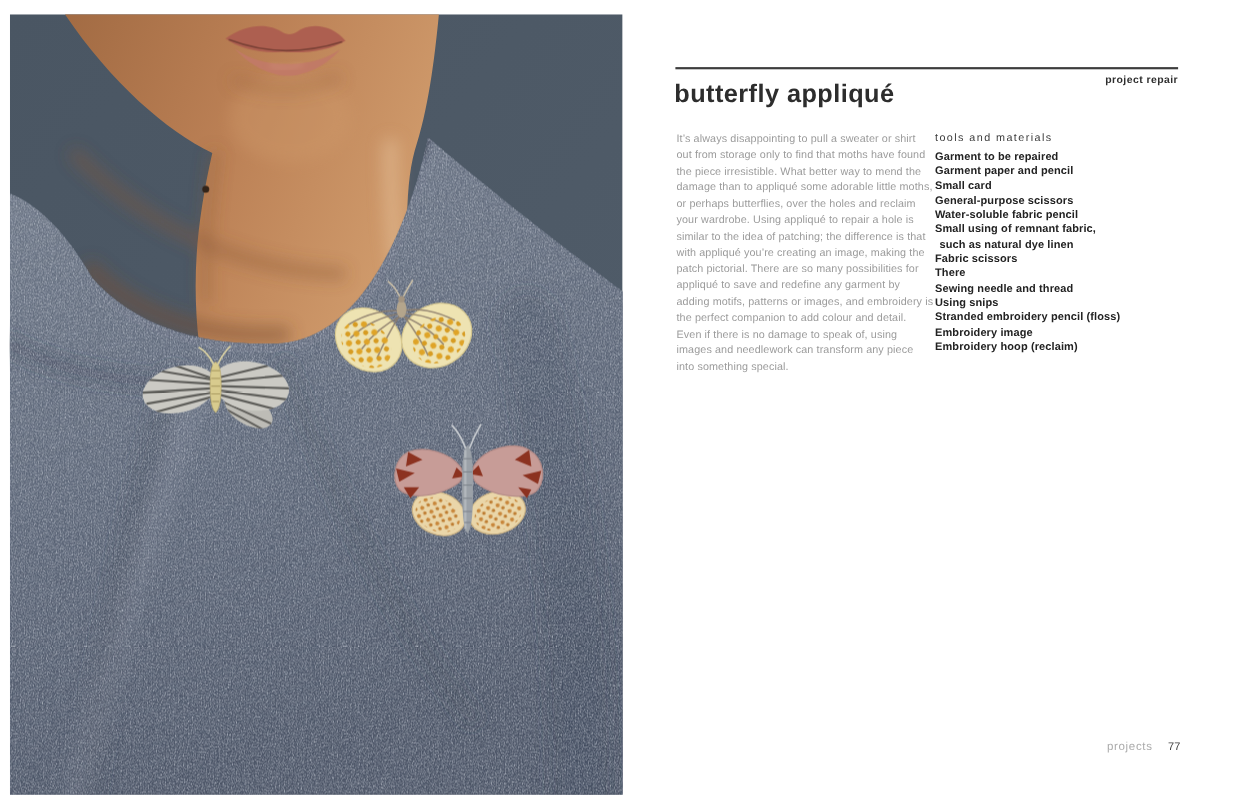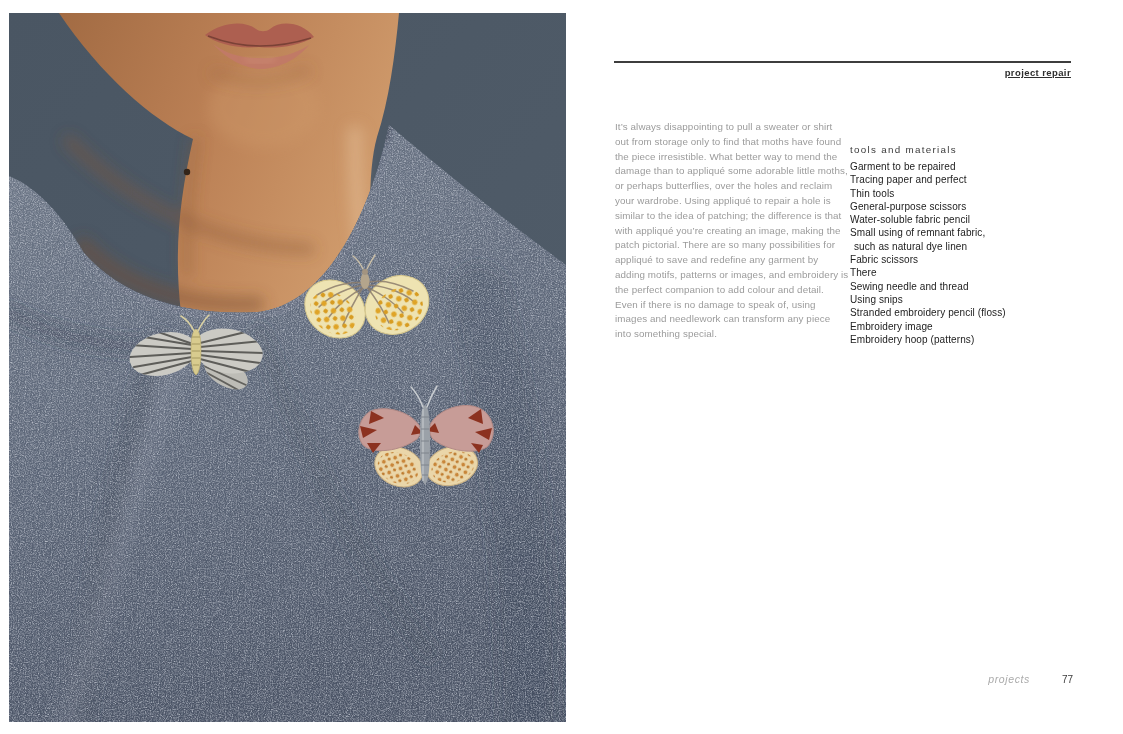--- a/index.html
+++ b/index.html
@@ -8,45 +8,45 @@
     background:#ffffff;
     font-family:"Liberation Sans", sans-serif;
   }
   .photo-page{position:absolute;left:9px;top:13px;width:557px;height:709px;}
   .photo-page svg{display:block;}
 
   .text-page{position:absolute;left:613px;top:48px;width:458px;height:620px;}
   .rule{position:absolute;left:1px;top:13px;width:457px;height:2px;background:#3d3d3d;}
   .kicker{
     position:absolute;right:0;top:19px;
-    font-size:9.5px;font-weight:bold;letter-spacing:.4px;color:#2e2e2e;text-decoration:underline;
+    font-size:9.5px;font-weight:bold;letter-spacing:.4px;color:#2e2e2e;
   }
   .title{
     position:absolute;left:0;top:24px;margin:0;
     font-size:23px;font-weight:bold;letter-spacing:.4px;color:#2d2d2d;
   }
   .body-copy{
     position:absolute;left:2px;top:72px;width:234px;margin:0;
     font-size:9.8px;line-height:14.8px;letter-spacing:.1px;color:#9b9b9b;
   }
-  .tools{position:absolute;left:237px;top:96px;width:221px;}
+  .tools{position:absolute;left:237px;top:72px;width:221px;}
   .tools-heading{
     font-size:9.8px;letter-spacing:1.3px;color:#3b3b3b;
     margin-bottom:5px;
   }
   .tool-item{
-    font-size:10px;font-weight:normal;color:#222222;line-height:13.3px;
+    font-size:10px;font-weight:bold;color:#222222;line-height:13.3px;
     letter-spacing:.1px;
   }
   .tool-item.cont{padding-left:4px;}
 
   .footer{position:absolute;right:50px;bottom:47px;}
   .footer-section{
-    font-style:italic;color:#ababab;font-size:10.5px;letter-spacing:.6px;
-    margin-right:32px;
+    color:#ababab;font-size:10.5px;letter-spacing:.6px;
+    margin-right:14px;
   }
   .footer-num{color:#3c3c3c;font-size:10px;}
 </style>
 </head>
 <body>
 
 <div class="photo-page">
   <svg width="557" height="709" viewBox="0 0 557 709">
     <defs>
       <linearGradient id="wallGrad" x1="0" y1="0" x2="1" y2="1">
@@ -240,37 +240,38 @@
           <path d="M 2,-34 C 6,-45 9,-50 12,-55"></path>
         </g>
       </g>
     </g>
   </svg>
 </div>
 
 <div class="text-page">
   <div class="rule"></div>
   <div class="kicker">project repair</div>
+  <h1 class="title">butterfly appliqué</h1>
 
   <p class="body-copy">It’s always disappointing to pull a sweater or shirt out from storage only to find that moths have found the piece irresistible. What better way to mend the damage than to appliqué some adorable little moths, or perhaps butterflies, over the holes and reclaim your wardrobe. Using appliqué to repair a hole is similar to the idea of patching; the difference is that with appliqué you’re creating an image, making the patch pictorial. There are so many possibilities for appliqué to save and redefine any garment by adding motifs, patterns or images, and embroidery is the perfect companion to add colour and detail. Even if there is no damage to speak of, using images and needlework can transform any piece into something special.</p>
 
   <div class="tools">
     <div class="tools-heading">tools and materials</div>
     <div class="tool-item">Garment to be repaired</div>
-    <div class="tool-item">Tracing paper and perfect</div>
-    <div class="tool-item">Thin tools</div>
+    <div class="tool-item">Garment paper and pencil</div>
+    <div class="tool-item">Small card</div>
     <div class="tool-item">General-purpose scissors</div>
     <div class="tool-item">Water-soluble fabric pencil</div>
     <div class="tool-item">Small using of remnant fabric,</div>
     <div class="tool-item cont">such as natural dye linen</div>
     <div class="tool-item">Fabric scissors</div>
     <div class="tool-item">There</div>
     <div class="tool-item">Sewing needle and thread</div>
     <div class="tool-item">Using snips</div>
     <div class="tool-item">Stranded embroidery pencil (floss)</div>
     <div class="tool-item">Embroidery image</div>
-    <div class="tool-item">Embroidery hoop (patterns)</div>
+    <div class="tool-item">Embroidery hoop (reclaim)</div>
   </div>
 </div>
 
 <div class="footer">
   <span class="footer-section">projects</span><span class="footer-num">77</span>
 </div>
 
 </body></html>

